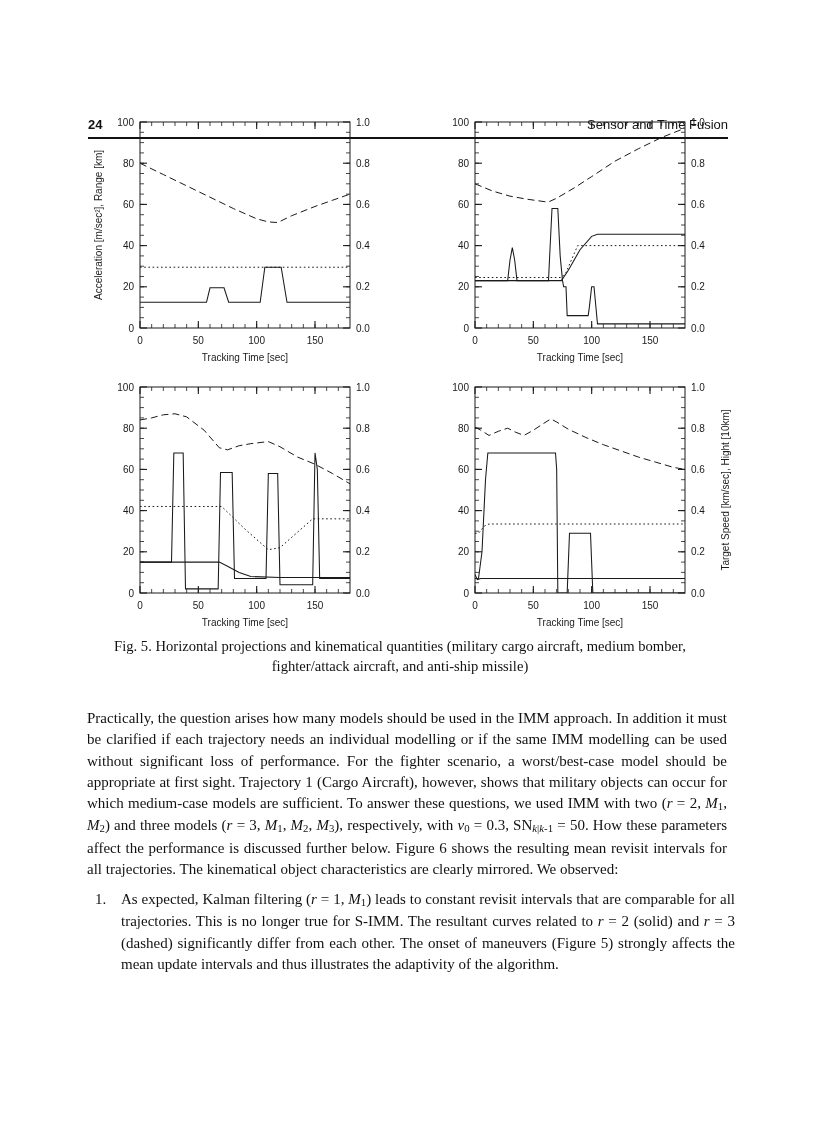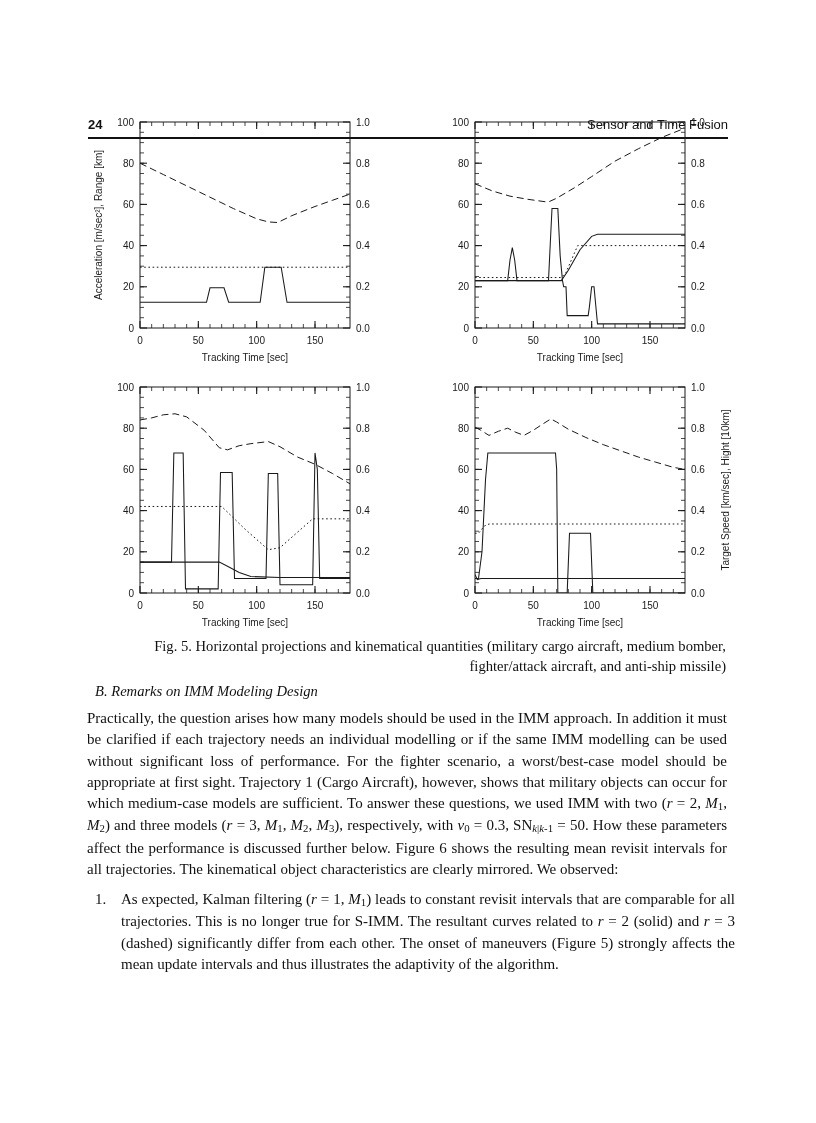--- a/index.html
+++ b/index.html
@@ -11,21 +11,21 @@
   .header .pgnum{position:absolute;left:0;top:0;font-family:"Liberation Sans",sans-serif;font-size:13px;font-weight:600;letter-spacing:0px;}
   .header .htitle{position:absolute;right:0;top:0;font-family:"Liberation Sans",sans-serif;font-size:13px;}
   .header .rule{position:absolute;left:0;right:0;top:20px;height:2px;background:#111;}
 
   
   .figure{position:absolute;left:88px;top:110px;width:650px;height:520px;}
   .panel{position:absolute;}
   .panel svg{display:block;}
 
   
-  .caption{position:absolute;left:86px;top:637px;width:640px;font-size:14.6px;line-height:19.6px;text-align:right;}
+  .caption{position:absolute;left:80px;top:637px;width:640px;font-size:14.6px;line-height:19.6px;text-align:center;}
   .subhead{position:absolute;left:95px;top:683px;width:640px;font-size:14.6px;font-style:italic;}
   .para{position:absolute;left:87px;width:640px;font-size:15px;line-height:21.3px;text-align:justify;}
   #para1{top:708px;}
   .listblock{position:absolute;left:95px;top:889px;width:640px;font-size:15px;line-height:21.3px;}
   .listrow{display:flex;align-items:flex-start;}
   .listnum{width:26px;flex:0 0 26px;}
   .listtext{flex:1;text-align:justify;}
   i.v{font-style:italic;}
   sub{font-size:0.72em;vertical-align:baseline;position:relative;top:2px;}
 </style>
@@ -538,21 +538,20 @@
             <path d="M 52.00 52.17 L 57.83 55.26 L 66.00 60.41 L 75.33 56.29 L 84.67 53.20 L 92.83 57.32 L 101.00 60.41 L 110.33 55.26 L 119.67 49.08 L 127.83 43.93 L 133.67 47.02 L 145.33 54.23 L 162.83 62.47 L 180.33 69.68 L 197.83 75.86 L 215.33 82.04 L 232.83 87.19 L 250.33 92.34 L 262.00 94.40" fill="none" stroke="#1a1a1a" stroke-width="1.0" stroke-dasharray="7,4"></path>
             <path d="M 52.00 158.26 L 55.50 158.26 L 61.33 151.05 L 66.00 148.99 L 262.00 148.99" fill="none" stroke="#1a1a1a" stroke-width="1.0" stroke-dasharray="1.6,2.6"></path>
             <path d="M 52.00 199.46 L 54.33 204.61 L 57.83 203.58 L 61.33 203.58 L 63.67 203.58 L 133.67 203.58 L 134.83 203.58 L 136.00 203.58 L 144.17 203.58 L 146.50 203.58 L 167.50 203.58 L 169.83 203.58 L 262.00 203.58" fill="none" stroke="#1a1a1a" stroke-width="1.05"></path>
             <path d="M 52.00 203.58 L 55.50 203.58 L 59.00 176.80 L 62.50 104.70 L 64.83 77.92 L 132.50 77.92 L 133.67 94.40 L 134.83 218.00 L 144.17 218.00 L 146.50 158.26 L 167.50 158.26 L 169.83 218.00 L 262.00 218.00" fill="none" stroke="#1a1a1a" stroke-width="1.05"></path>
           </g>
         </svg>
       </div>
   </div>
 
   <div class="caption">Fig. 5. Horizontal projections and kinematical quantities (military cargo aircraft, medium bomber, fighter/attack aircraft, and anti-ship missile)</div>
-  <div class="subhead">B. Remarks on IMM Modeling Design</div>
   <div class="para" id="para1">Practically, the question arises how many models should be used in the IMM approach. In addition it must be clarified if each trajectory needs an individual modelling or if the same IMM modelling can be used without significant loss of performance. For the fighter scenario, a worst/best-case model should be appropriate at first sight. Trajectory 1 (Cargo Aircraft), however, shows that military objects can occur for which medium-case models are sufficient. To answer these questions, we used IMM with two (<i class="v">r</i> = 2, <i class="v">M</i><sub>1</sub>, <i class="v">M</i><sub>2</sub>) and three models (<i class="v">r</i> = 3, <i class="v">M</i><sub>1</sub>, <i class="v">M</i><sub>2</sub>, <i class="v">M</i><sub>3</sub>), respectively, with <i class="v">v</i><sub>0</sub> = 0.3, SN<sub><i class="v">k</i>|<i class="v">k</i>-1</sub> = 50. How these parameters affect the performance is discussed further below. Figure 6 shows the resulting mean revisit intervals for all trajectories. The kinematical object characteristics are clearly mirrored. We observed:</div>
   <div class="listblock">
       <div class="listrow">
         <div class="listnum">1.</div>
         <div class="listtext">As expected, Kalman filtering (<i class="v">r</i> = 1, <i class="v">M</i><sub>1</sub>) leads to constant revisit intervals that are comparable for all trajectories. This is no longer true for S-IMM. The resultant curves related to <i class="v">r</i> = 2 (solid) and <i class="v">r</i> = 3 (dashed) significantly differ from each other. The onset of maneuvers (Figure 5) strongly affects the mean update intervals and thus illustrates the adaptivity of the algorithm.</div>
       </div>
     </div>
 
 </div>
 

